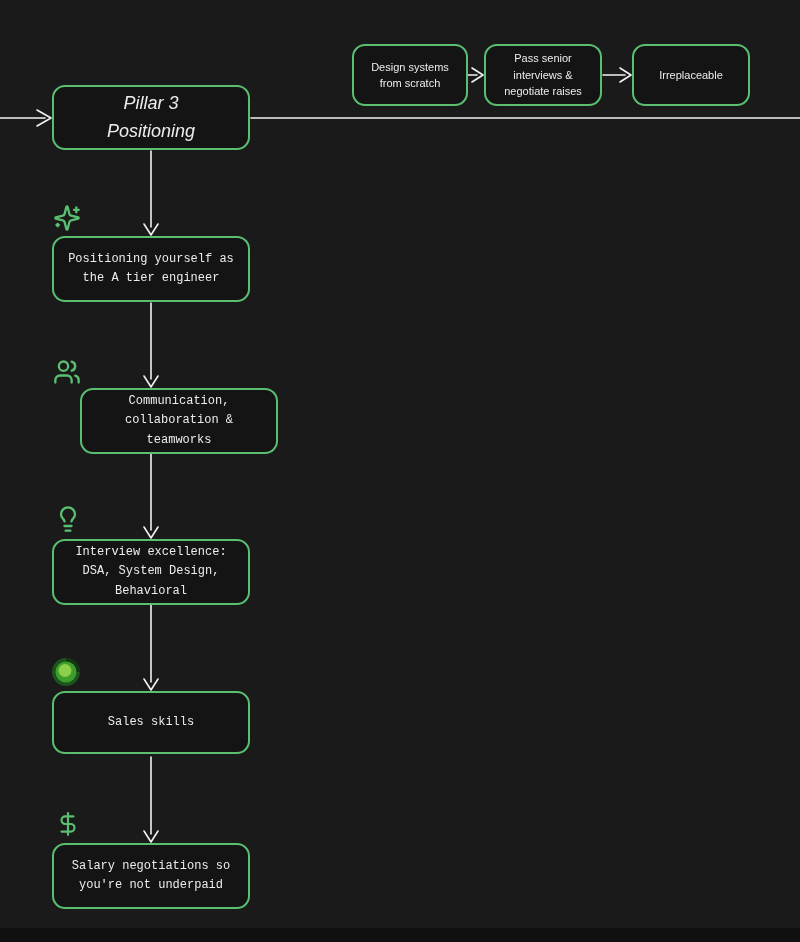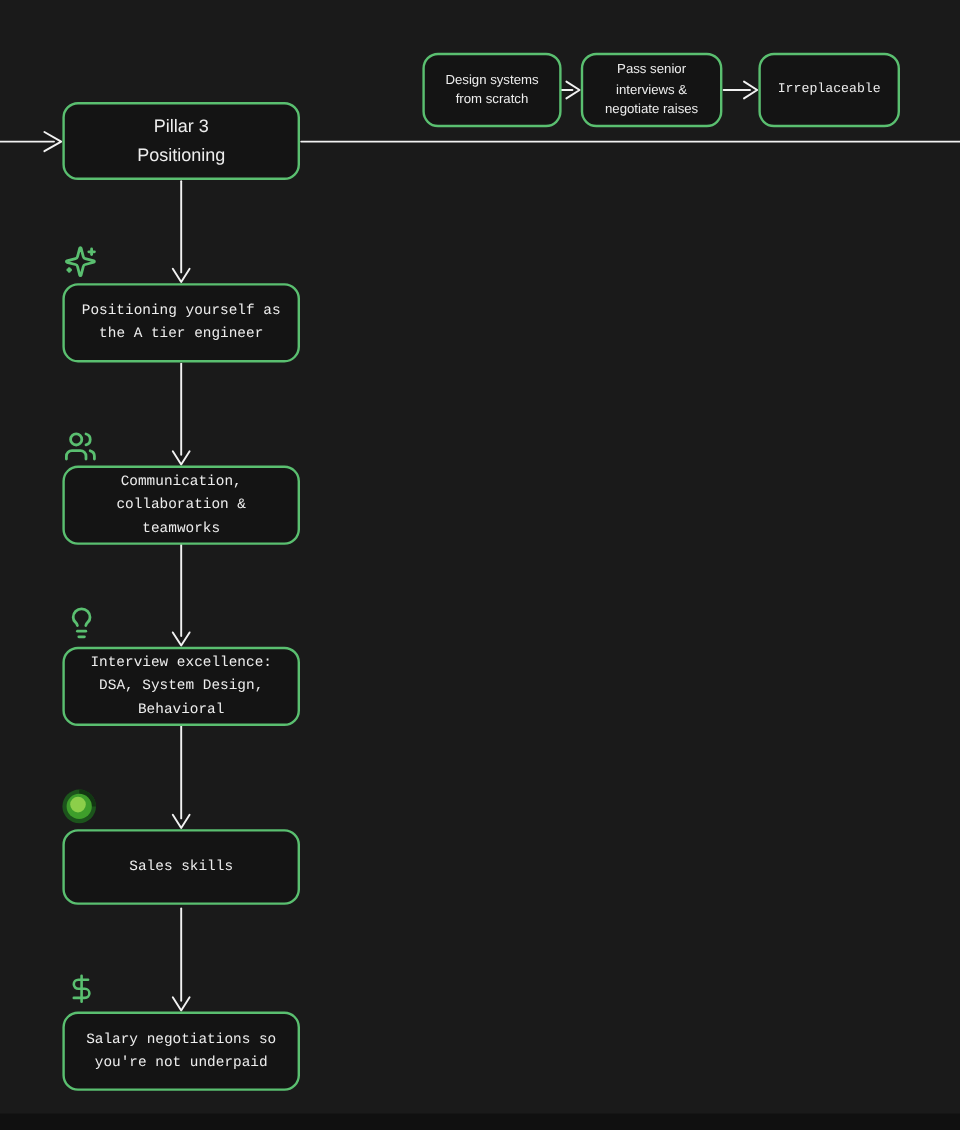--- a/index.html
+++ b/index.html
@@ -37,28 +37,28 @@
     border: 2.5px solid #5abf70;
     border-radius: 13px;
     display: flex;
     align-items: center;
     justify-content: center;
     text-align: center;
     color: #ededed;
     padding: 4px 8px;
   }
   .node .label { white-space: pre-line; }
-  .node-pillar { left: 52px; top: 85px; width: 198px; height: 65px; font-size: 15px; line-height: 1.55; }
+  .node-pillar { left: 52px; top: 85px; width: 198px; height: 65px; font-size: 18px; line-height: 1.55; font-style: italic; }
   .node-top    { top: 44px; height: 62px; font-size: 11px; line-height: 1.5; }
   .node-top1   { left: 352px; width: 116px; }
   .node-top2   { left: 484px; width: 118px; }
-  .node-top3   { left: 632px; width: 118px; font-family: Liberation Mono, monospace; }
+  .node-top3   { left: 632px; width: 118px; }
   .node-step   { left: 52px; width: 198px; font-size: 12px; line-height: 1.6; font-family: Liberation Mono, monospace; }
   .node-step1  { top: 236px; height: 66px; }
-  .node-step2  { top: 388px; height: 66px; }
+  .node-step2  { top: 388px; height: 66px; margin-left: 28px; }
   .node-step3  { top: 539px; height: 66px; align-items: center; }
   .node-step4  { top: 691px; height: 63px; }
   .node-step5  { top: 843px; height: 66px; }
   .icon {
     position: absolute;
     display: block;
   }
   .icon svg { display: block; }
   .icon-stroke { stroke: #5abf70; fill: none; stroke-width: 2; stroke-linecap: round; stroke-linejoin: round; }
 </style>

